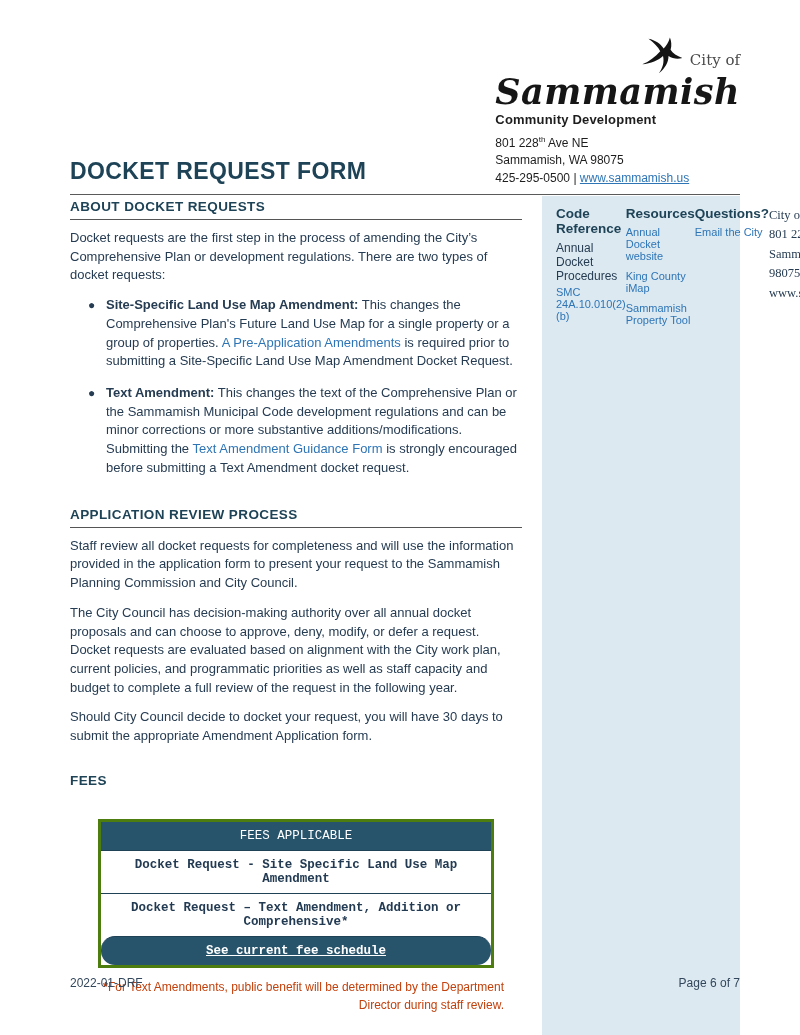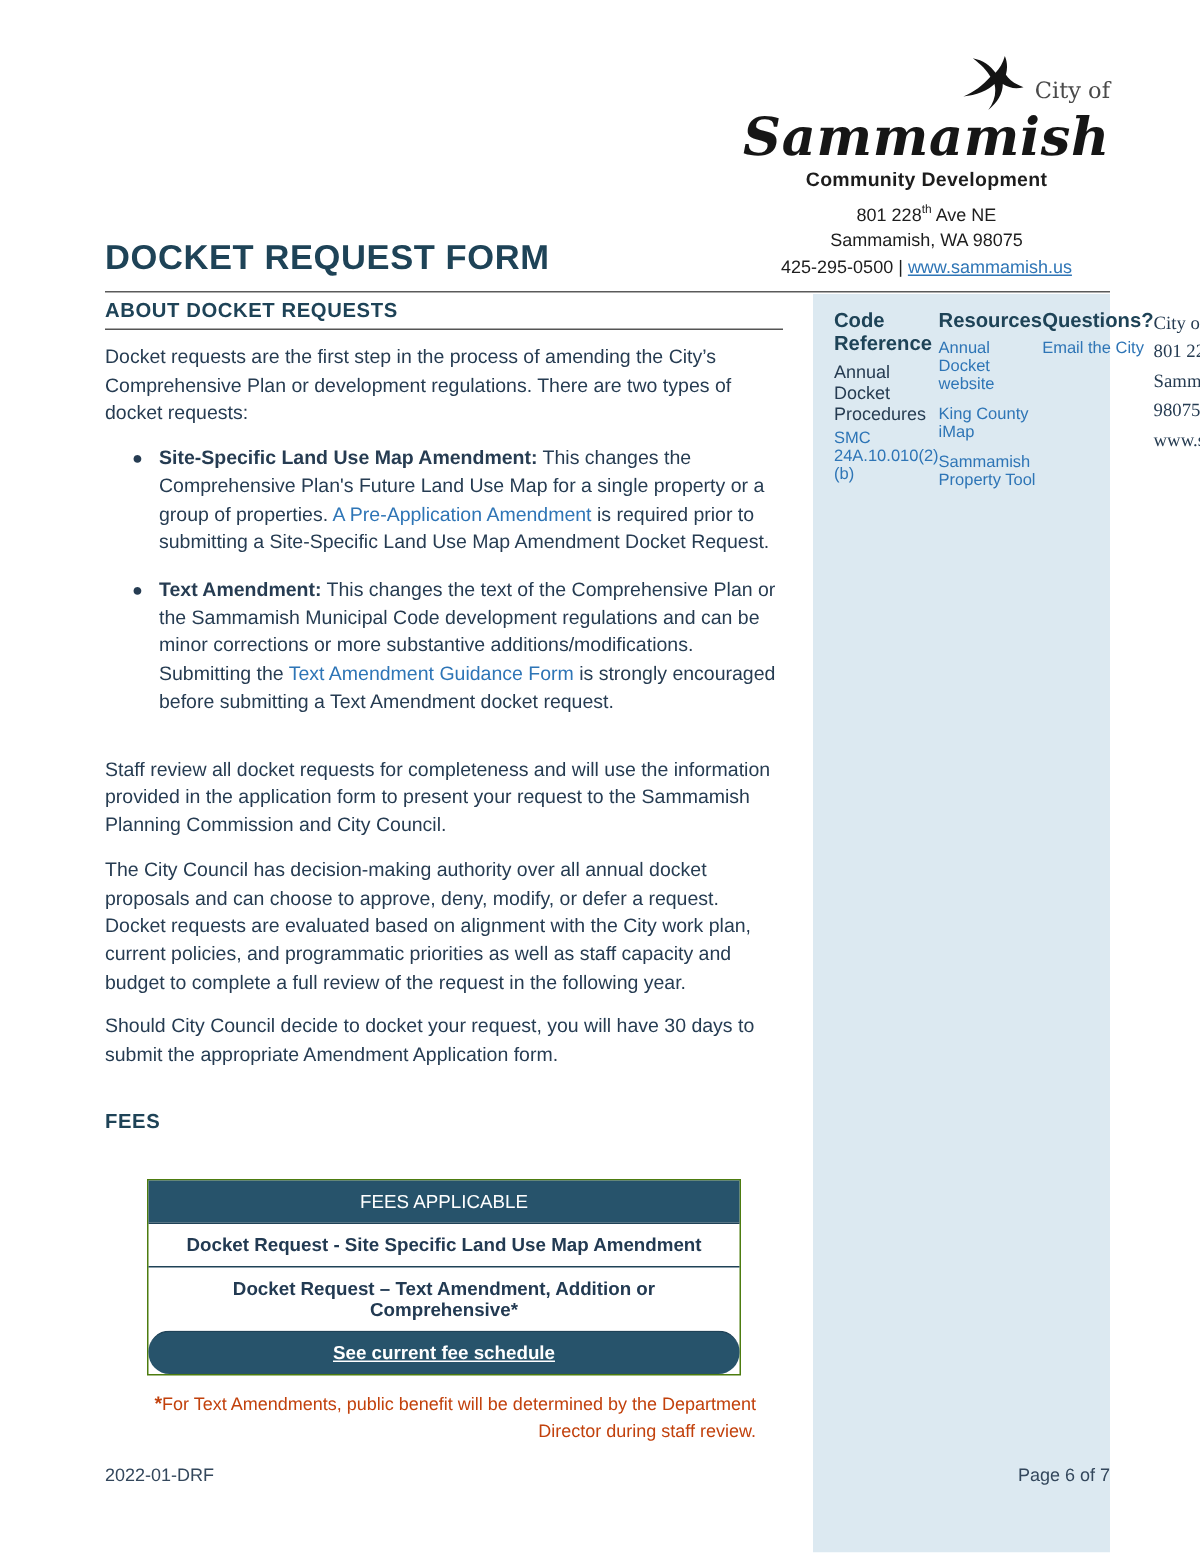--- a/index.html
+++ b/index.html
@@ -18,21 +18,21 @@
     position:absolute; left:70px; right:60px; top:36px;
     display:flex; justify-content:space-between; align-items:flex-end;
     border-bottom:1px solid #5a5a5a;
     padding-bottom:7px;
   }
   .page-title {
     font-size:23px; font-weight:700; letter-spacing:0.4px;
     color:#1E4357;
     padding-bottom:2px;
   }
-  .logo { text-align:center; line-height:1.25; }
+  .logo { text-align:left; line-height:1.25; }
   .logo-top { display:flex; justify-content:flex-end; align-items:flex-end; gap:6px; }
   .city-of { font-family:"DejaVu Serif", serif; font-size:15px; color:#4a4a4a; padding-bottom:4px; }
   .wordmark {
     font-family:"DejaVu Serif", serif; font-style:italic; font-weight:600;
     font-size:35px; color:#161616; letter-spacing:0.5px; line-height:1.05;
   }
   .dept { font-size:13px; font-weight:700; color:#1d1d1d; letter-spacing:0.2px; margin:1px 0 6px 0; }
   .addr { font-size:12px; color:#1d1d1d; line-height:1.45; }
   .addr sup { font-size:8px; }
   .link { color:#2E75B6; text-decoration:none; cursor:pointer; }
@@ -60,22 +60,23 @@
   .para { font-size:13px; line-height:1.44; margin-bottom:11px; }
   .bullets { margin:2px 0 10px 18px; }
   .bullet { display:flex; font-size:13px; line-height:1.44; margin-bottom:13px; }
   .dot { width:18px; flex:0 0 18px; font-size:12px; padding-top:1px; }
   .b { font-weight:700; }
   .gap-lg { height:13px; }
 
   
   .fees-table {
     width:396px; margin:26px 0 10px 28px;
-    border:1px solid #4d7c0f;
+    border:3px solid #4d7c0f;
     font-size:12.5px;
+    font-family:Liberation Mono, monospace;
   }
   .ft-row {
     text-align:center; font-weight:700; color:#223A52;
     padding:7px 6px; border-top:1px solid #1F4257;
   }
   .ft-dark { background:#27536B; color:#ffffff; border-top:none; font-weight:400; }
   .ft-dark-b { background:#27536B; color:#ffffff; font-weight:700;border-radius:14px; }
   .ft-link { color:#ffffff; text-decoration:underline; cursor:pointer; }
   .footnote {
     font-size:12px; line-height:1.45; color:#c2410c;
@@ -127,29 +128,30 @@
   <div class="body-row">
 
     <div class="main-col">
 
       <div class="sec-heading ruled">ABOUT DOCKET REQUESTS</div>
       <div class="para">Docket requests are the first step in the process of amending the City’s Comprehensive Plan or development regulations. There are two types of docket requests:</div>
 
       <div class="bullets">
         <div class="bullet">
           <span class="dot">●</span>
-          <span><span class="b">Site-Specific Land Use Map Amendment:</span><span> This changes the Comprehensive Plan's Future Land Use Map for a single property or a group of properties. </span><a class="link">A Pre-Application Amendment</a><span> is required prior to submitting a Site-Specific Land Use Map Amendment Docket Request.</span></span>
+          <span><span class="b">Site-Specific Land Use Map Amendment:</span><span> This changes the Comprehensive Plan's Future Land Use Map for a single property or a group of properties. </span><a class="link">A Pre-Application Amendments</a><span> is required prior to submitting a Site-Specific Land Use Map Amendment Docket Request.</span></span>
         </div>
         <div class="bullet">
           <span class="dot">●</span>
           <span><span class="b">Text Amendment:</span><span> This changes the text of the Comprehensive Plan or the Sammamish Municipal Code development regulations and can be minor corrections or more substantive additions/modifications. Submitting the </span><a class="link">Text Amendment Guidance Form</a><span> is strongly encouraged before submitting a Text Amendment docket request.</span></span>
         </div>
       </div>
 
       <div class="gap-lg"></div>
+      <div class="sec-heading ruled">APPLICATION REVIEW PROCESS</div>
       <div class="para">Staff review all docket requests for completeness and will use the information provided in the application form to present your request to the Sammamish Planning Commission and City Council.</div>
       <div class="para">The City Council has decision-making authority over all annual docket proposals and can choose to approve, deny, modify, or defer a request. Docket requests are evaluated based on alignment with the City work plan, current policies, and programmatic priorities as well as staff capacity and budget to complete a full review of the request in the following year.</div>
       <div class="para">Should City Council decide to docket your request, you will have 30 days to submit the appropriate Amendment Application form.</div>
 
       <div class="gap-lg"></div>
       <div class="sec-heading">FEES</div>
 
       <div class="fees-table">
         <div class="ft-row ft-dark">FEES APPLICABLE</div>
         <div class="ft-row">Docket Request - Site Specific Land Use Map Amendment</div>

